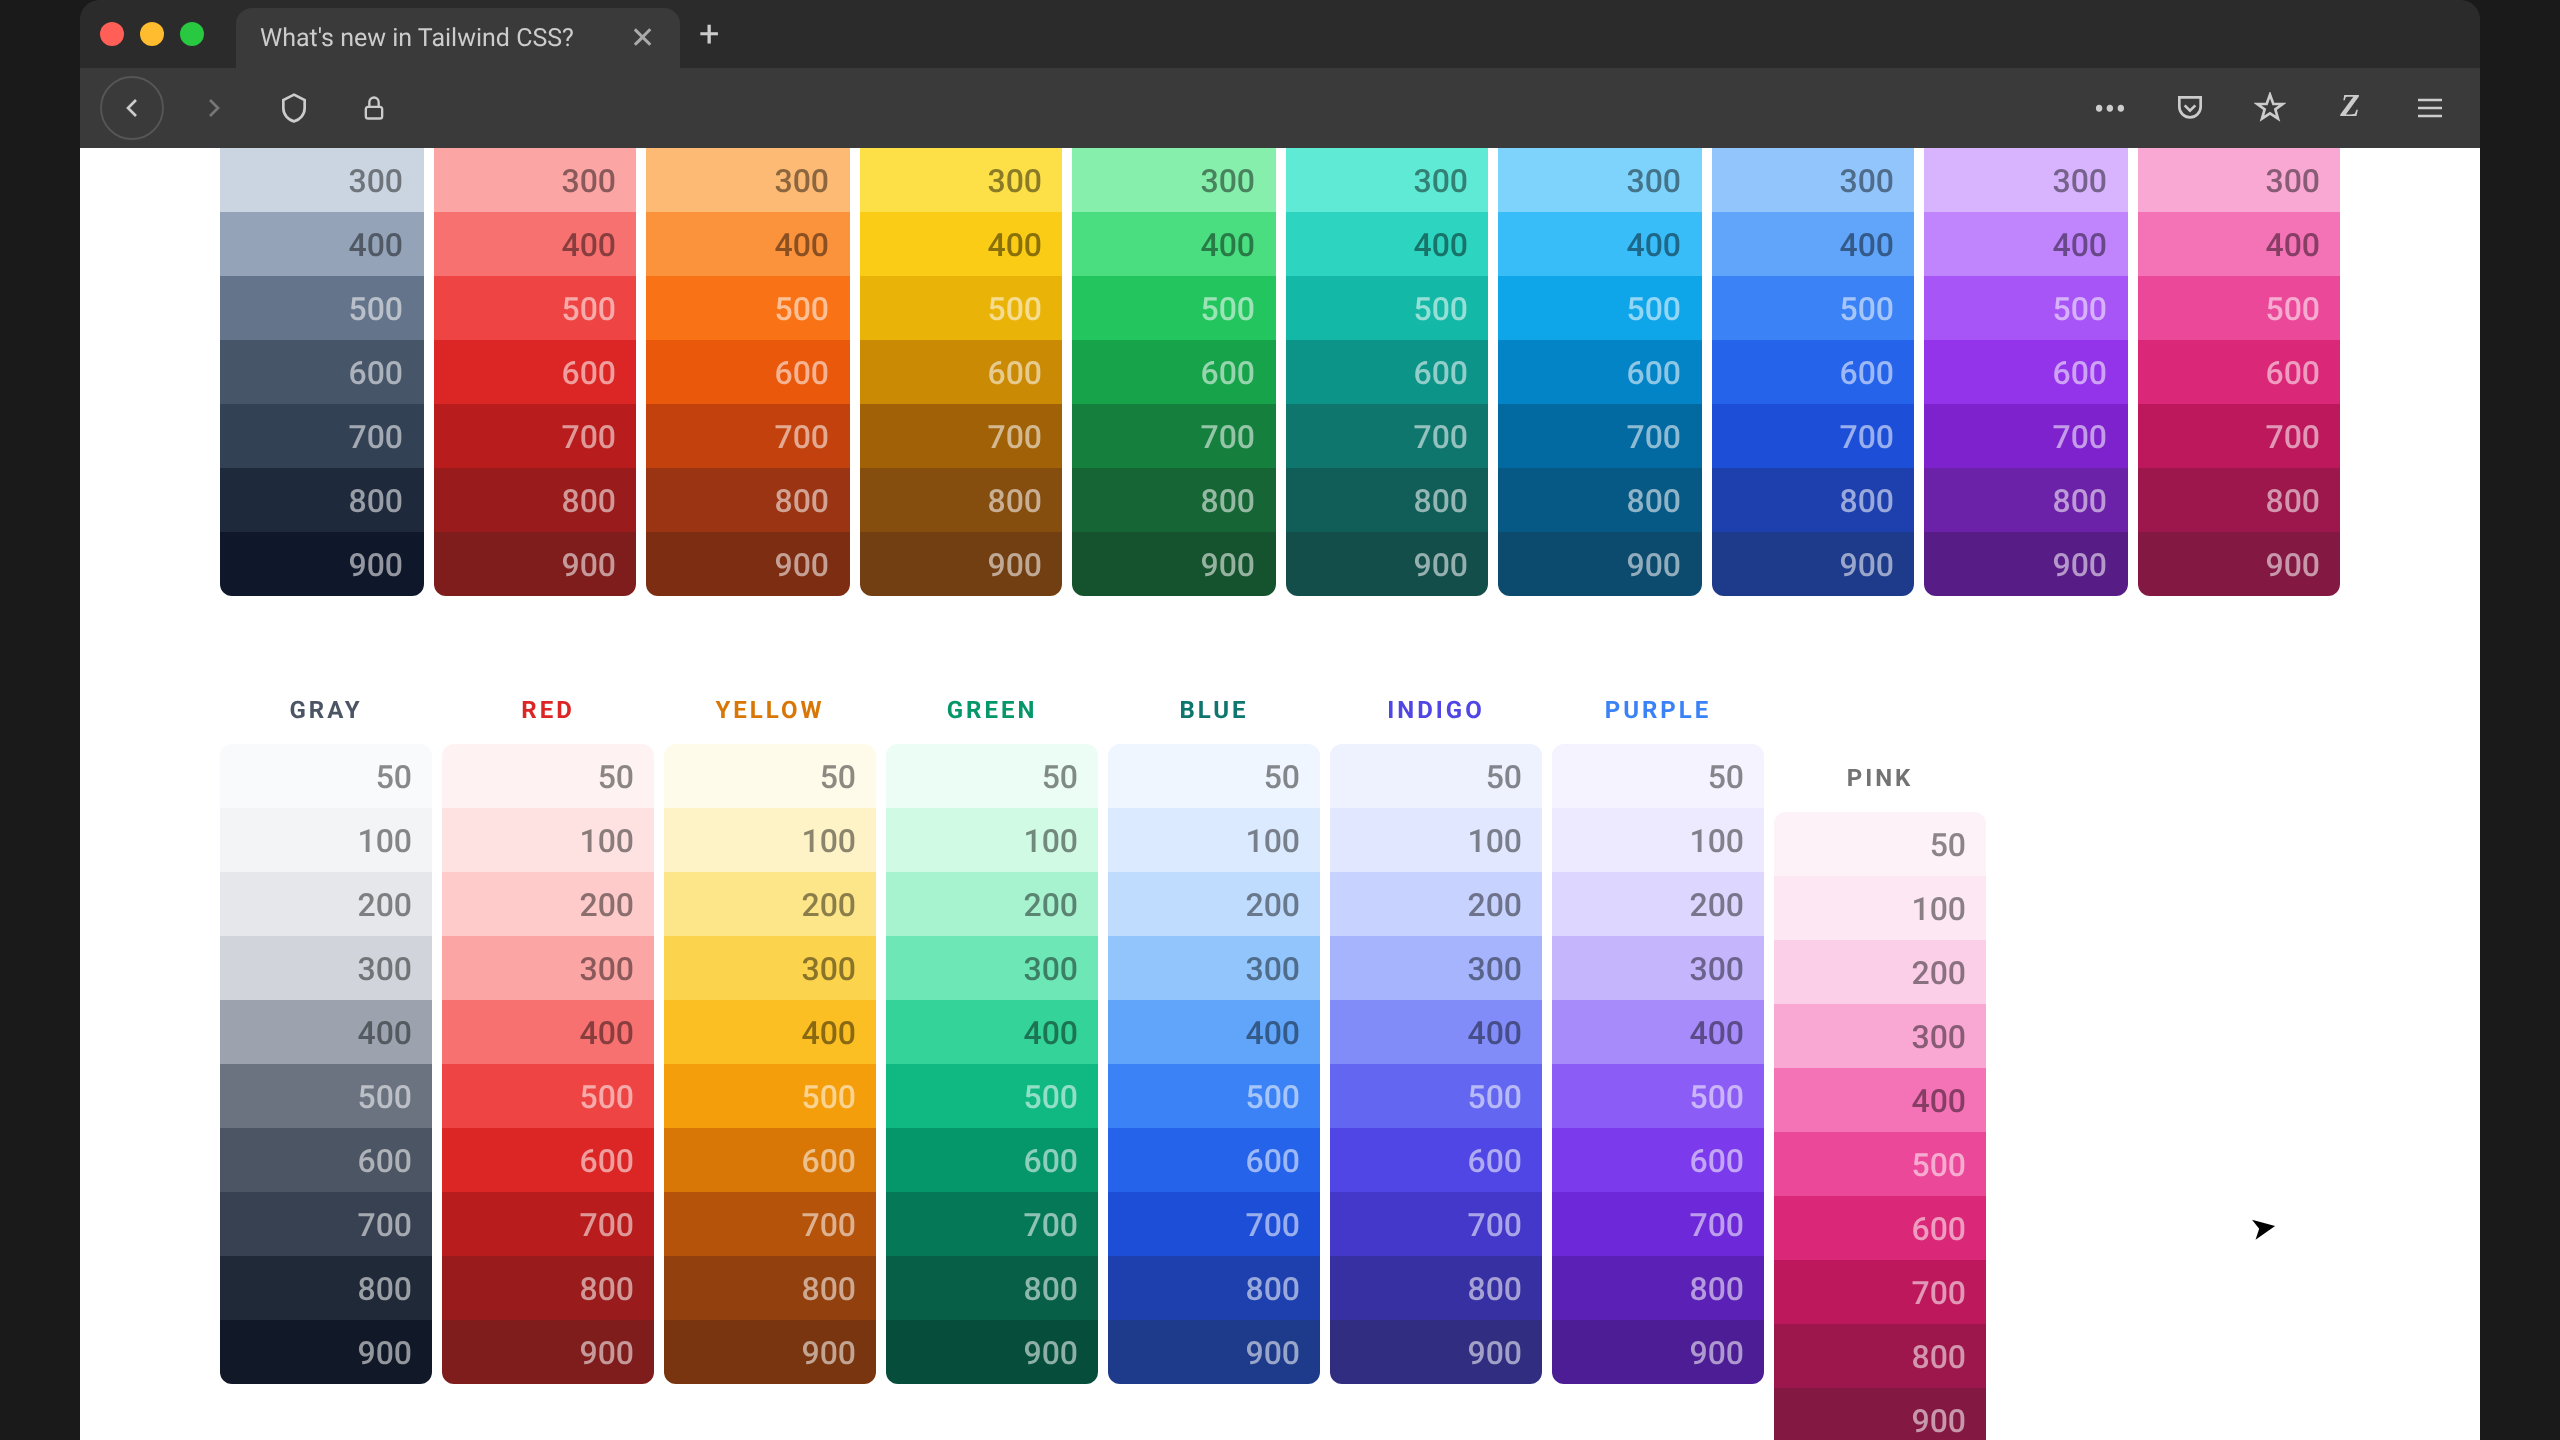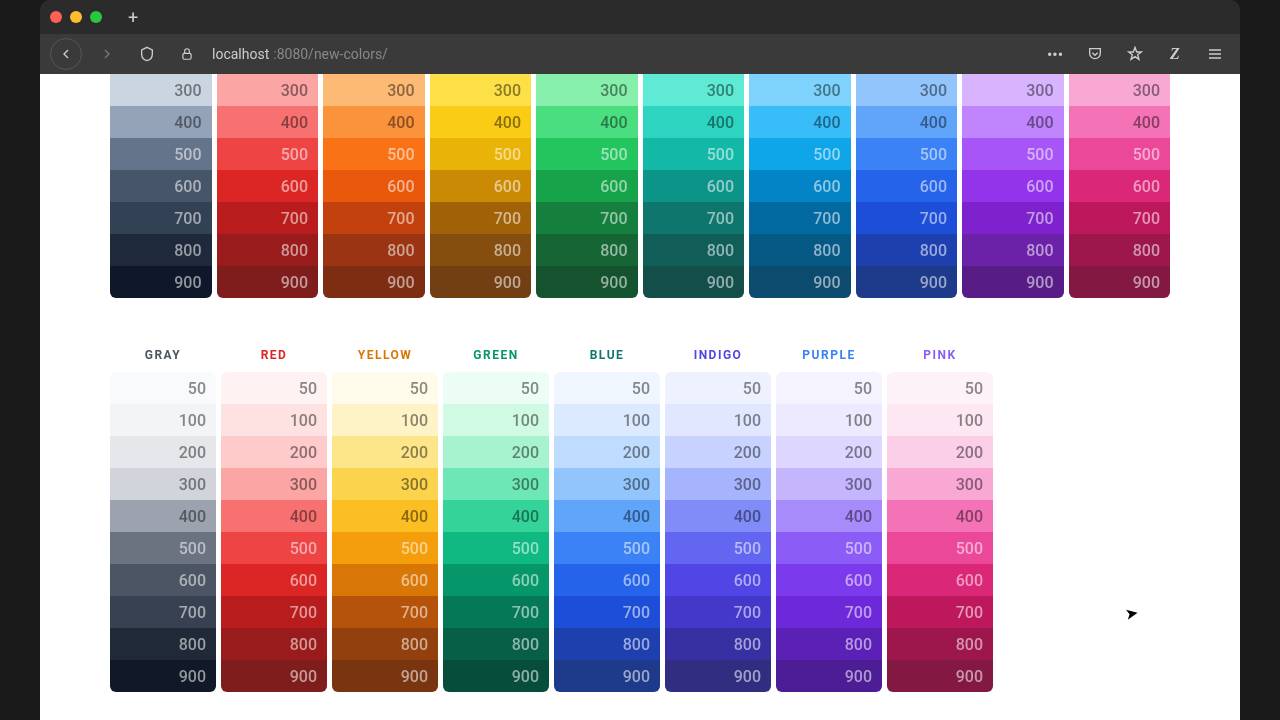--- a/index.html
+++ b/index.html
@@ -119,20 +119,24 @@
 <body>
 
 <div class="browser-frame">
 
   <div class="titlebar">
     <div class="traffic">
       <div class="tl red"></div>
       <div class="tl yellow"></div>
       <div class="tl green"></div>
     </div>
+    <div class="tab">
+      <span>What's new in Tailwind CSS?</span>
+      <span class="close">✕</span>
+    </div>
     <div class="newtab">+</div>
   </div>
 
   <div class="addrbar">
     <div class="iconbtn circle">
       <svg width="16" height="16" viewBox="0 0 24 24" fill="none" stroke="currentColor" stroke-width="2">
           <path d="M15 18l-6-6 6-6"></path>
         </svg>
     </div>
     <div class="iconbtn dim">
@@ -143,24 +147,20 @@
     <div class="iconbtn">
       <svg width="16" height="16" viewBox="0 0 24 24" fill="none" stroke="currentColor" stroke-width="2">
           <path d="M12 2l8 4v6c0 5-3.5 9-8 10-4.5-1-8-5-8-10V6l8-4z"></path>
         </svg>
     </div>
     <div class="iconbtn">
       <svg width="14" height="14" viewBox="0 0 24 24" fill="none" stroke="currentColor" stroke-width="2">
           <rect x="5" y="11" width="14" height="10" rx="2"></rect>
           <path d="M8 11V7a4 4 0 018 0v4"></path>
         </svg>
-    </div>
-    <div class="url">
-      <span>localhost</span>
-        <span class="dim">:8080/new-colors/</span>
     </div>
     <div class="right-icons">
       <div class="iconbtn">•••</div>
       <div class="iconbtn">
         <svg width="16" height="16" viewBox="0 0 24 24" fill="none" stroke="currentColor" stroke-width="2">
             <path d="M4 4h16v7a8 8 0 01-16 0V4z"></path>
             <path d="M8 10l4 4 4-4"></path>
           </svg>
       </div>
       <div class="iconbtn">
@@ -395,21 +395,21 @@
               <div class="sw" style="background: rgb(196, 181, 253); color: rgb(107, 99, 139);">300</div>
               <div class="sw" style="background: rgb(167, 139, 250); color: rgb(91, 76, 137);">400</div>
               <div class="sw" style="background: rgb(139, 92, 246); color: rgb(202, 181, 250);">500</div>
               <div class="sw" style="background: rgb(124, 58, 237); color: rgb(196, 166, 246);">600</div>
               <div class="sw" style="background: rgb(109, 40, 217); color: rgb(189, 158, 237);">700</div>
               <div class="sw" style="background: rgb(91, 33, 182); color: rgb(181, 155, 222);">800</div>
               <div class="sw" style="background: rgb(76, 29, 149); color: rgb(174, 153, 207);">900</div>
             </div>
           </div>
           <div class="col">
-            <div class="col-label" style="color: #8b5cf6;">PINK</div>
+            <div class="col-label" style="color: #737373; margin-top: 34px;">PINK</div>
             <div class="swatches">
               <div class="sw" style="background: rgb(253, 242, 248); color: rgb(139, 133, 136);">50</div>
               <div class="sw" style="background: rgb(252, 231, 243); color: rgb(138, 127, 133);">100</div>
               <div class="sw" style="background: rgb(251, 207, 232); color: rgb(138, 113, 127);">200</div>
               <div class="sw" style="background: rgb(249, 168, 212); color: rgb(136, 92, 116);">300</div>
               <div class="sw" style="background: rgb(244, 114, 182); color: rgb(134, 62, 100);">400</div>
               <div class="sw" style="background: rgb(236, 72, 153); color: rgb(246, 172, 209);">500</div>
               <div class="sw" style="background: rgb(219, 39, 119); color: rgb(238, 157, 193);">600</div>
               <div class="sw" style="background: rgb(190, 24, 93); color: rgb(225, 151, 182);">700</div>
               <div class="sw" style="background: rgb(157, 23, 77); color: rgb(210, 150, 174);">800</div>

